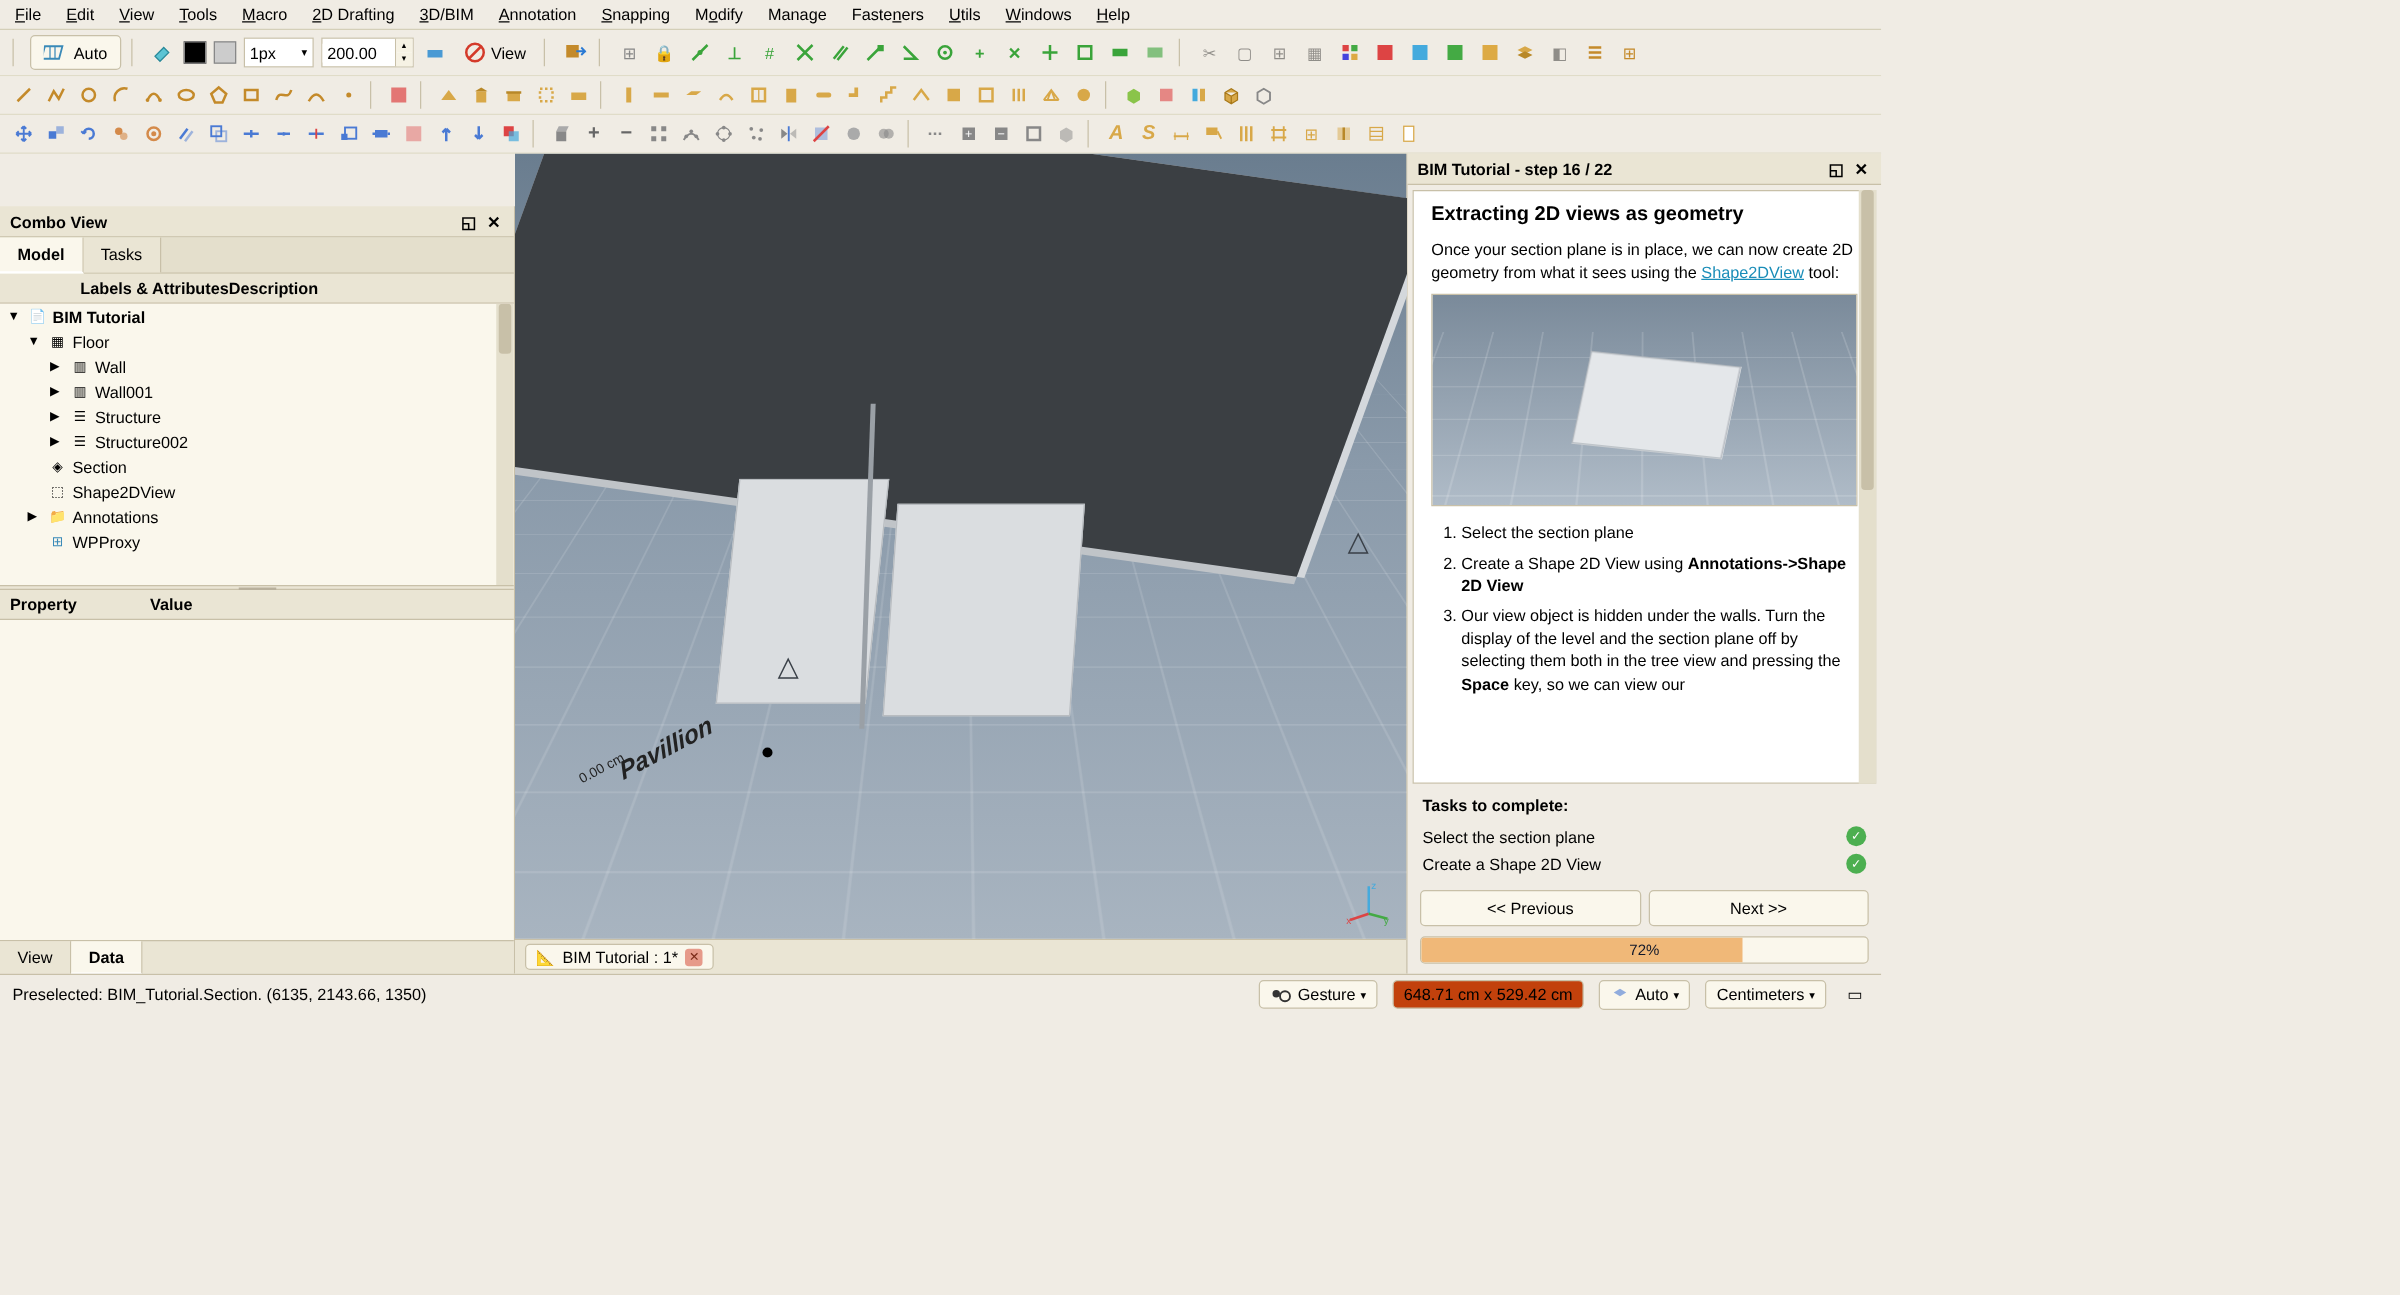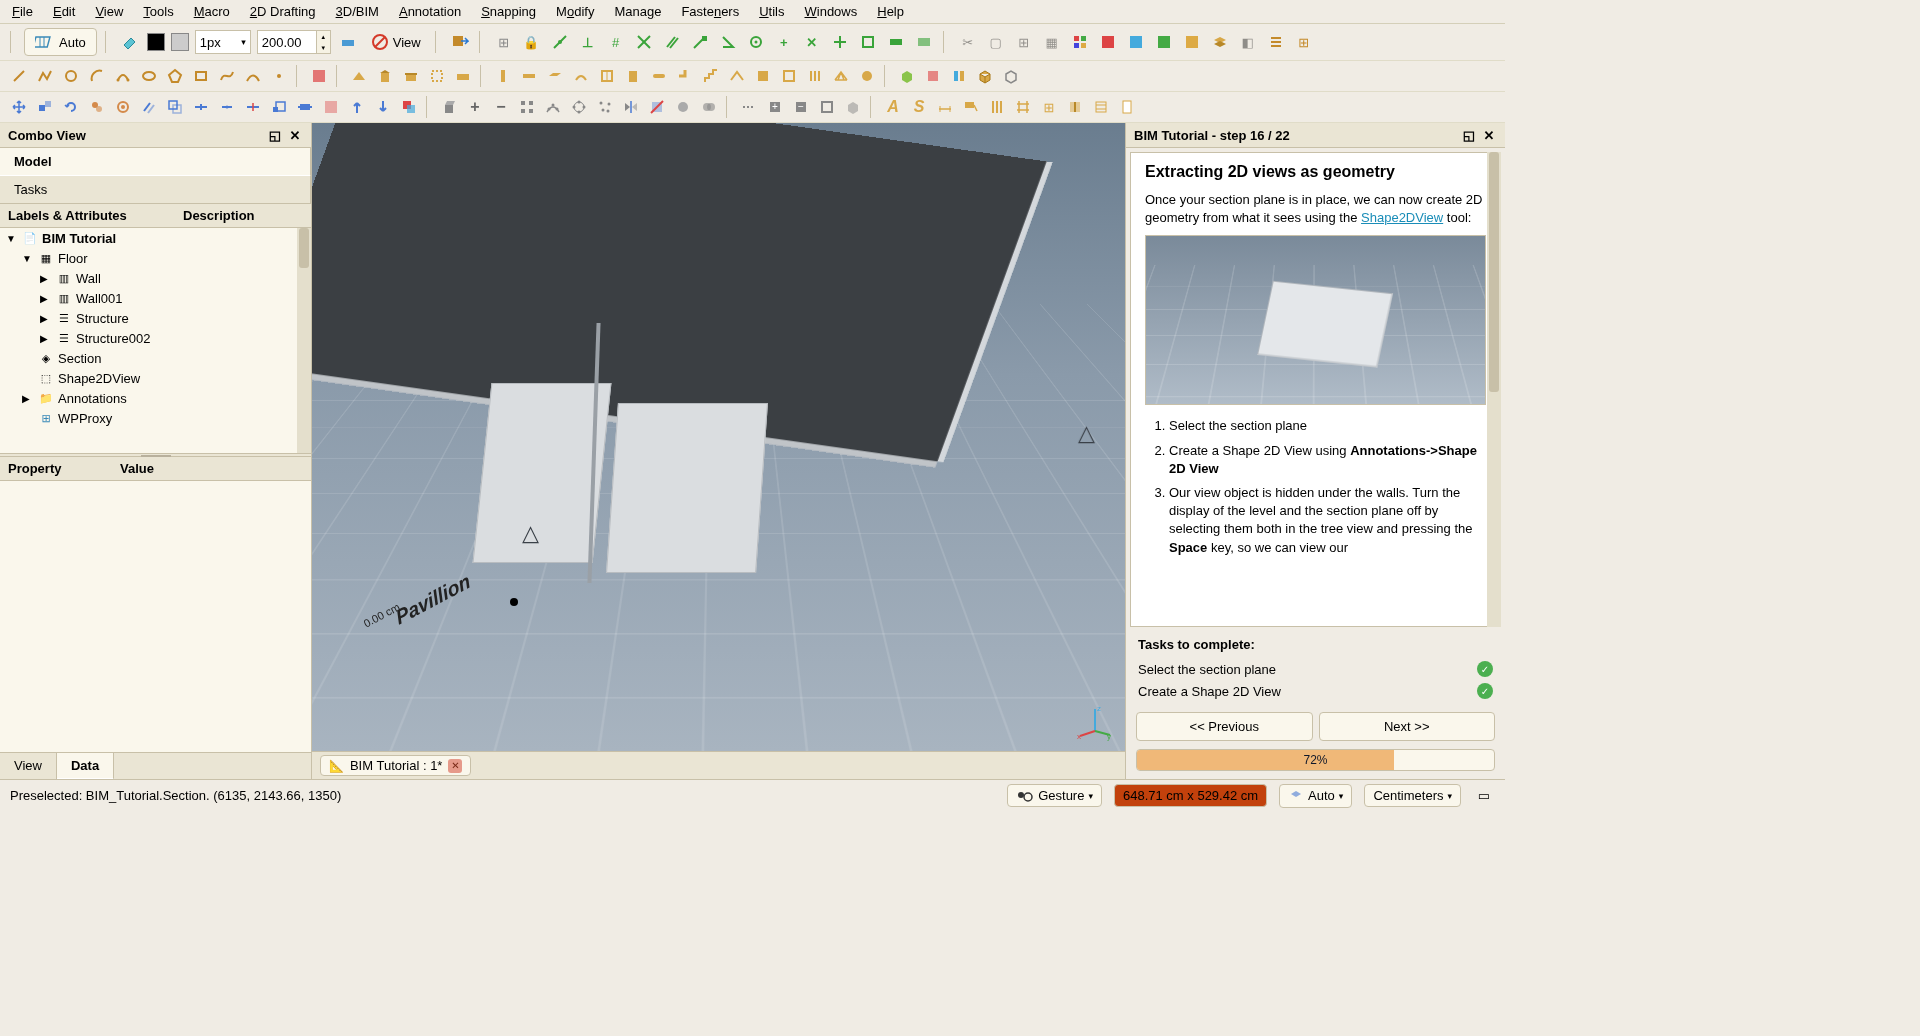--- a/index.html
+++ b/index.html
@@ -18,31 +18,31 @@
 .swatch { width: 18px; height: 18px; border: 1px solid #888; }
 .linewidth-combo { width: 56px; height: 24px; border: 1px solid #c8c0a8; background: #fff; padding: 0 4px; display: flex; align-items: center; }
 .fontsize-spin { display: flex; align-items: center; border: 1px solid #c8c0a8; background: #fff; height: 24px; }
 .fontsize-spin input { border: none; width: 58px; padding: 0 4px; font-size: 13px; }
 .spin-btns { display: flex; flex-direction: column; width: 14px; border-left: 1px solid #c8c0a8; }
 .spin-btns div { height: 11px; font-size: 7px; text-align: center; line-height: 11px; background: #f6f2e4; }
 .none-btn { display: inline-flex; align-items: center; gap: 4px; padding: 2px 6px; }
 
 .main-area { flex: 1; display: flex; min-height: 0; }
 
-.left-panel { width: 312px; display: flex; flex-direction: column; border-right: 1px solid #c8c0a8; background: #f0ece4; }
+.left-panel { width: 412px; display: flex; flex-direction: column; border-right: 1px solid #c8c0a8; background: #f0ece4; margin-top: 42px; }
 .panel-header { display: flex; align-items: center; justify-content: space-between; padding: 4px 8px; background: #eae5d4; border-bottom: 1px solid #c8c0a8; font-weight: 600; }
 .panel-header-icons { display: flex; gap: 4px; }
 .panel-header-icons span { width: 16px; height: 16px; display: flex; align-items: center; justify-content: center; cursor: pointer; }
 
-.tabstrip { display: flex; background: #e4dfcc; border-bottom: 1px solid #c8c0a8; flex-direction: column; }
+.tabstrip { display: flex; background: #e4dfcc; border-bottom: 1px solid #c8c0a8; }
 .tab { padding: 6px 14px; border-right: 1px solid #c8c0a8; background: #eae5d4; }
 .tab.active { background: #faf7ec; border-bottom: 2px solid #fff; font-weight: 600; margin-bottom: -1px; }
 
 .tree-header { display: flex; padding: 4px 8px; background: #eae5d4; border-bottom: 1px solid #c8c0a8; font-weight: 600; }
-.tree-header .col1 { flex: 0 0 175px; }
+.tree-header .col1 { flex: 0 0 175px; text-align: right; }
 .tree-header .col2 { flex: 1; }
 .tree { flex: 0 0 225px; overflow-y: auto; background: #faf7ec; }
 .tree-scroll { position: relative; }
 .tree-row { display: flex; align-items: center; gap: 4px; padding: 2px 6px; white-space: nowrap; }
 .tree-arrow { width: 12px; font-size: 10px; }
 .tree-icon { width: 16px; height: 16px; display: inline-flex; align-items: center; justify-content: center; font-size: 11px; }
 .indent1 { padding-left: 22px; }
 .indent2 { padding-left: 40px; }
 .tree-spacer { height: 4px; background: #eae5d4; border-top: 1px solid #c8c0a8; border-bottom: 1px solid #c8c0a8; position: relative; }
 .tree-spacer::after { content: ""; position: absolute; left: 50%; top: 1px; width: 30px; height: 2px; background: #b8b09c; transform: translateX(-50%); }

